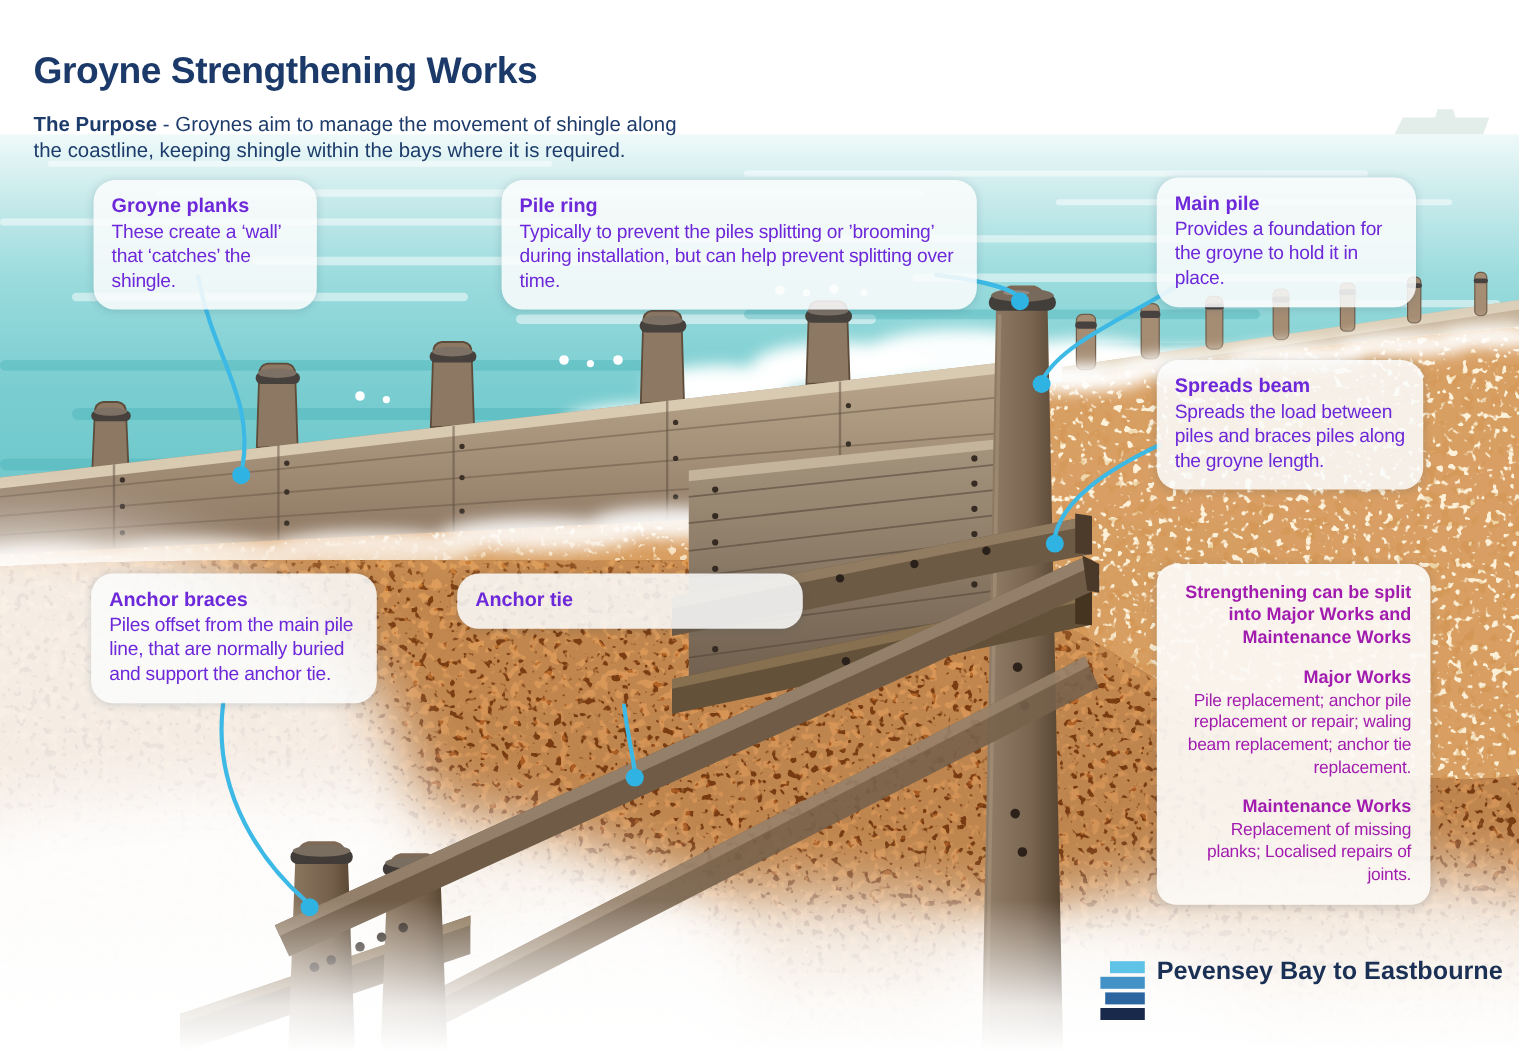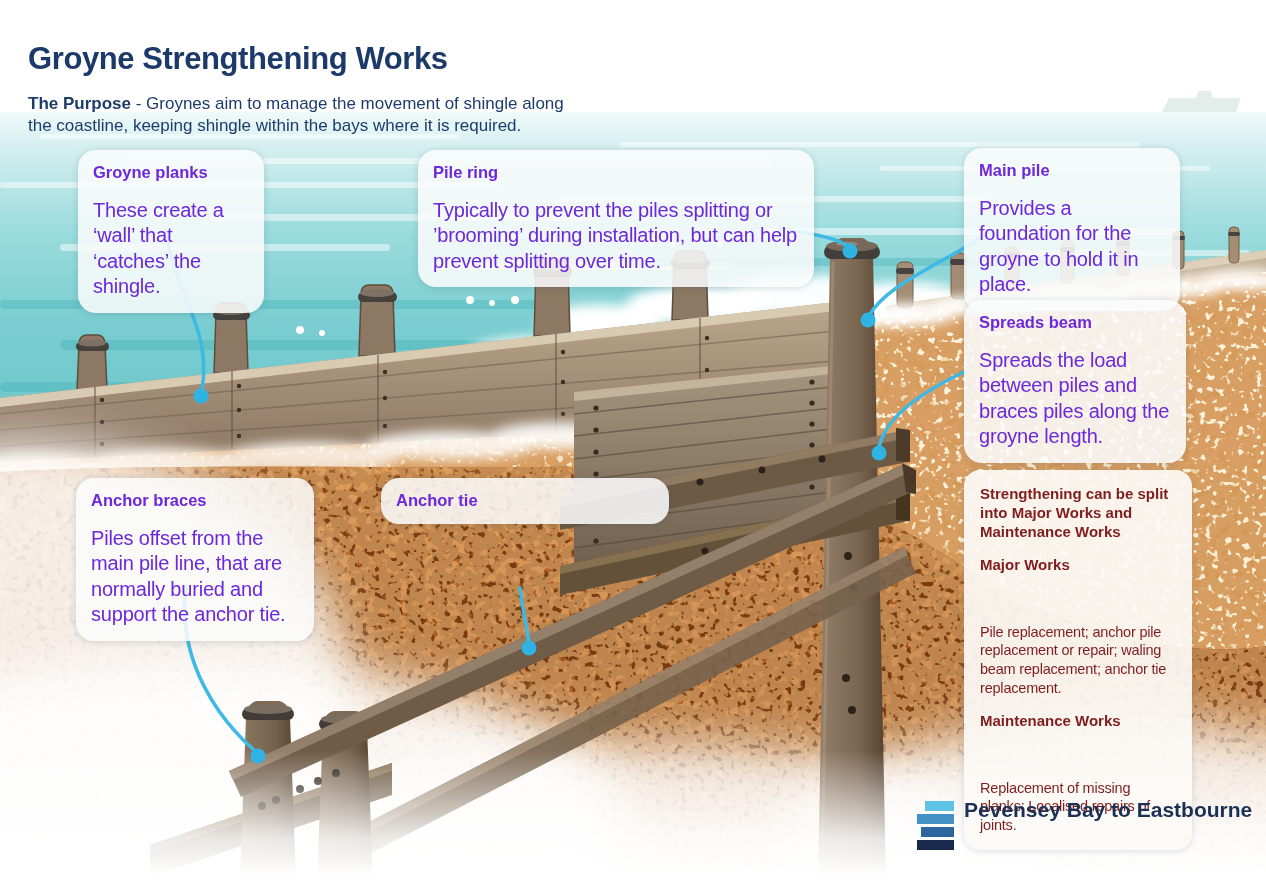--- a/index.html
+++ b/index.html
@@ -16,30 +16,30 @@
   .purpose{
     position:absolute;left:28px;top:76px;width:560px;font-size:17px;line-height:1.32;color:#1d3c6b;
   }
   .purpose b{font-weight:bold;}
   .callout{
     position:absolute;background:rgba(250,252,252,0.87);border-radius:18px;
     padding:12px 15px 13px 15px;box-shadow:0 1px 7px rgba(50,80,100,0.20);
     color:#6d28d9;
   }
   .callout .c-title{font-weight:bold;font-size:16.5px;line-height:1.25;}
-  .callout .c-body{font-size:20px;line-height:1.28;letter-spacing:-0.2px;margin-top:15px;}
+  .callout .c-body{font-size:16px;line-height:1.28;letter-spacing:-0.2px;margin-top:1px;}
   .works{
     position:absolute;left:964px;top:470px;width:196px;
     background:rgba(252,250,246,0.93);border-radius:16px;padding:14px 16px 16px 16px;
-    box-shadow:0 1px 7px rgba(50,80,100,0.18);color:#7f1d1d;
+    box-shadow:0 1px 7px rgba(50,80,100,0.18);color:#a21caf;text-align:right;
   }
   .works .w-intro{font-weight:bold;font-size:15px;line-height:1.27;}
   .works .w-sec{margin-top:15px;}
   .works .w-sec-title{font-weight:bold;font-size:15px;line-height:1.25;}
-  .works .w-sec-body{font-size:14.5px;line-height:1.28;letter-spacing:-0.2px;margin-top:48px;}
+  .works .w-sec-body{font-size:14.5px;line-height:1.28;letter-spacing:-0.2px;}
   .logo{
     position:absolute;left:916px;top:799px;display:flex;align-items:flex-start;gap:8px;
   }
   .logo-text{display:flex;flex-direction:column;}
   .logo-line1{font-weight:bold;font-size:21px;color:#1b3055;line-height:1.08;}
   .logo-line2{font-size:20px;color:#24436e;letter-spacing:0.6px;line-height:1.15;}
 </style>
 </head>
 <body>
 

